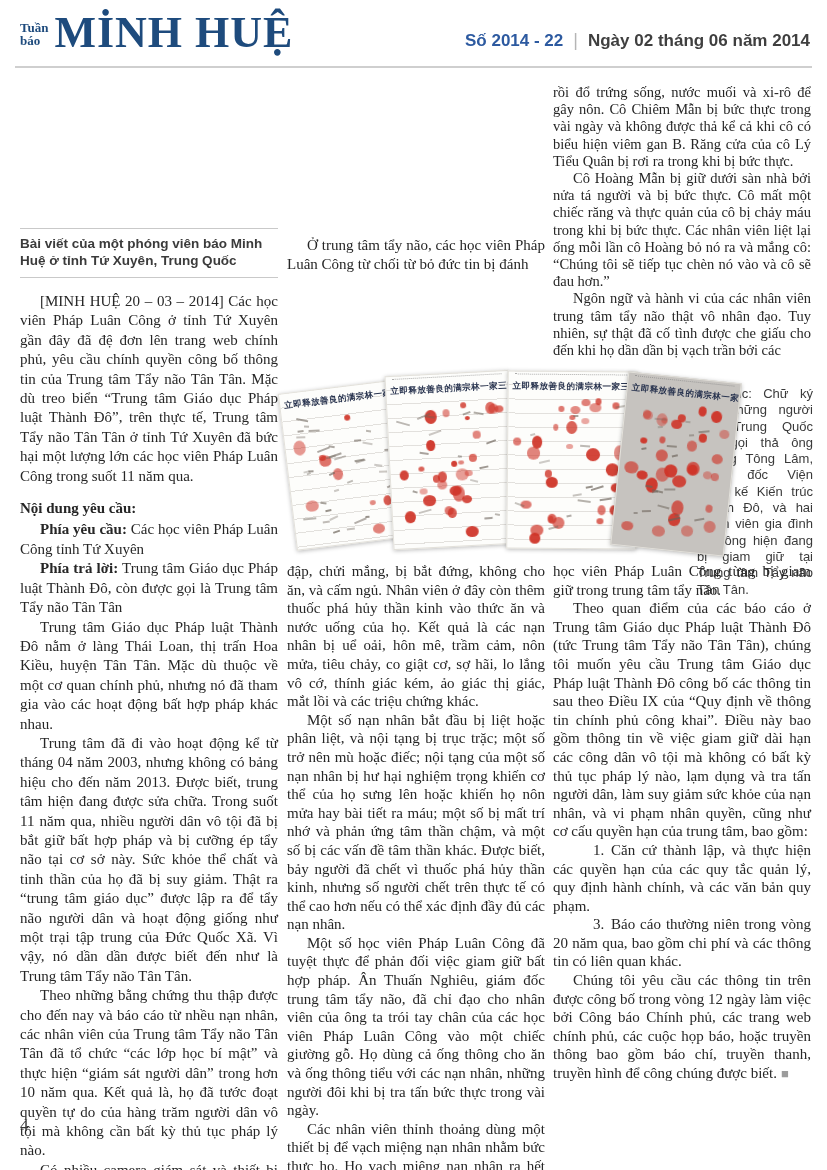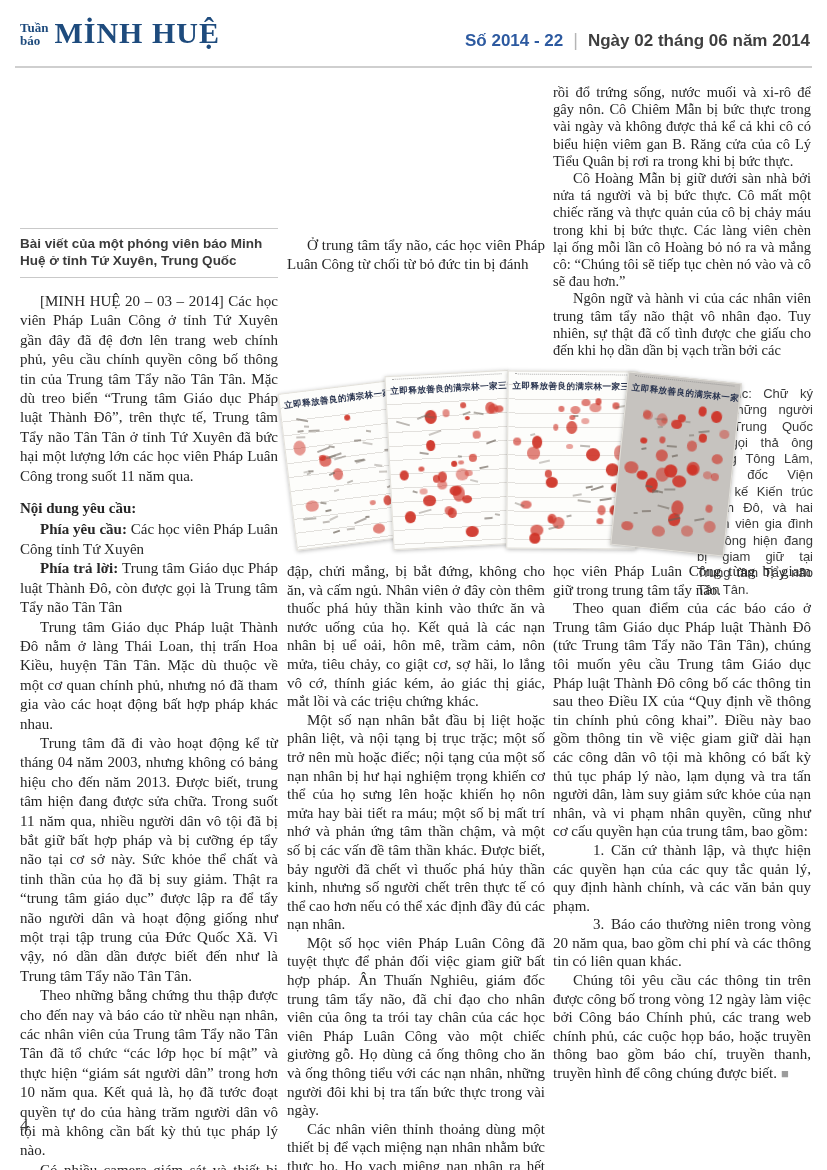--- a/index.html
+++ b/index.html
@@ -6,21 +6,21 @@
   .page{
     position:relative;width:827px;height:1170px;background:#ffffff;
     margin:0 auto;overflow:hidden;
     font-family:"Liberation Serif", serif;color:#262626;
   }
   
   .hdr{position:absolute;left:0;top:0;width:827px;height:68px;}
   .hdr-rule{position:absolute;left:15px;right:15px;top:66px;height:2px;background:#cfcfcf;}
   .logo{position:absolute;left:20px;top:13px;display:flex;align-items:flex-end;gap:6px;color:#1e4b7d;}
   .logo .tb{display:flex;flex-direction:column;font-size:13px;line-height:13px;font-weight:bold;padding-bottom:6px;}
-  .logo .mast{font-size:30px;line-height:40px;font-weight:bold;letter-spacing:1px;}
+  .logo .mast{font-size:44px;line-height:40px;font-weight:bold;letter-spacing:1px;}
   .hdr-right{position:absolute;right:17px;top:30px;display:flex;align-items:baseline;gap:10px;
     font-family:"Liberation Sans", sans-serif;font-weight:bold;font-size:17px;}
   .issue{color:#2d5aa0;}
   .hdr-sep{color:#b5b5b5;font-weight:normal;font-size:18px;}
   .date{color:#3f3f3f;}
   
   .title{position:absolute;left:20px;top:72px;width:540px;
     font-size:33px;line-height:43px;color:#3d3d3d;font-weight:normal;}
   
   .byline{position:absolute;left:20px;top:228px;width:258px;
@@ -312,21 +312,21 @@
 
   <div class="colseg" id="col2b">
     <p class="cont">đập, chửi mắng, bị bắt đứng, không cho ăn, và cấm ngủ. Nhân viên ở đây còn thêm thuốc phá hủy thần kinh vào thức ăn và nước uống của họ. Kết quả là các nạn nhân bị uể oải, hôn mê, trầm cảm, nôn mửa, tiêu chảy, co giật cơ, sợ hãi, lo lắng vô cớ, thính giác kém, ảo giác thị giác, mắt lồi và các triệu chứng khác.</p>
     <p>Một số nạn nhân bắt đầu bị liệt hoặc phân liệt, và nội tạng bị trục trặc; một số trở nên mù hoặc điếc; nội tạng của một số nạn nhân bị hư hại nghiệm trọng khiến cơ thể của họ sưng lên hoặc khiến họ nôn mửa hay bài tiết ra máu; một số bị mất trí nhớ và phản ứng tâm thần chậm, và một số bị các vấn đề tâm thần khác. Được biết, bảy người đã chết vì thuốc phá hủy thần kinh, nhưng số người chết trên thực tế có thể cao hơn nếu có thể xác định đầy đủ các nạn nhân.</p>
     <p>Một số học viên Pháp Luân Công đã tuyệt thực để phản đối việc giam giữ bất hợp pháp. Ân Thuấn Nghiêu, giám đốc trung tâm tẩy não, đã chỉ đạo cho nhân viên của ông ta trói tay chân của các học viên Pháp Luân Công vào một chiếc giường gỗ. Họ dùng cả ống thông cho ăn và ống thông tiểu với các nạn nhân, những người đôi khi bị tra tấn bức thực trong vài ngày.</p>
     <p>Các nhân viên thỉnh thoảng dùng một thiết bị để vạch miệng nạn nhân nhằm bức thực họ. Họ vạch miệng nạn nhân ra hết cỡ</p>
   </div>
 
   <div class="colseg" id="col3a">
     <p class="cont">rồi đổ trứng sống, nước muối và xi-rô để gây nôn. Cô Chiêm Mẫn bị bức thực trong vài ngày và không được thả kể cả khi cô có biểu hiện viêm gan B. Răng cửa của cô Lý Tiểu Quân bị rơi ra trong khi bị bức thực.</p>
-    <p>Cô Hoàng Mẫn bị giữ dưới sàn nhà bởi nửa tá người và bị bức thực. Cô mất một chiếc răng và thực quản của cô bị chảy máu trong khi bị bức thực. Các làng viên chèn lại ống mỗi lần cô Hoàng bỏ nó ra và mắng cô: “Chúng tôi sẽ tiếp tục chèn nó vào và cô sẽ đau hơn.”</p>
+    <p>Cô Hoàng Mẫn bị giữ dưới sàn nhà bởi nửa tá người và bị bức thực. Cô mất một chiếc răng và thực quản của cô bị chảy máu trong khi bị bức thực. Các nhân viên liệt lại ống mỗi lần cô Hoàng bỏ nó ra và mắng cô: “Chúng tôi sẽ tiếp tục chèn nó vào và cô sẽ đau hơn.”</p>
     <p>Ngôn ngữ và hành vi của các nhân viên trung tâm tẩy não thật vô nhân đạo. Tuy nhiên, sự thật đã cố tình được che giấu cho đến khi họ dần dần bị vạch trần bởi các</p>
   </div>
 
   <div class="colseg" id="col3b">
     <p class="cont">học viên Pháp Luân Công từng bị giam giữ trong trung tâm tẩy não.</p>
     <p>Theo quan điểm của các báo cáo ở Trung tâm Giáo dục Pháp luật Thành Đô (tức Trung tâm Tẩy não Tân Tân), chúng tôi muốn yêu cầu Trung tâm Giáo dục Pháp luật Thành Đô công bố các thông tin sau theo Điều IX của “Quy định về thông tin chính phủ công khai”. Điều này bao gồm thông tin về việc giam giữ dài hạn các công dân vô tội mà không có bất kỳ thủ tục pháp lý nào, lạm dụng và tra tấn người dân, làm suy giảm sức khỏe của nạn nhân, và vi phạm nhân quyền, cũng như cơ cấu quyền hạn của trung tâm, bao gồm:</p>
     <p><span class="li-num">1.</span><span>Căn cứ thành lập, và thực hiện các quyền hạn của các quy tắc quản lý, quy định hành chính, và các văn bản quy phạm.</span></p>
     <p><span class="li-num">3.</span><span>Báo cáo thường niên trong vòng 20 năm qua, bao gồm chi phí và các thông tin có liên quan khác.</span></p>
     <p><span>Chúng tôi yêu cầu các thông tin trên được công bố trong vòng 12 ngày làm việc bởi Công báo Chính phủ, các trang web chính phủ, các cuộc họp báo, hoặc truyền thông bao gồm báo chí, truyền thanh, truyền hình để công chúng được biết.</span><span class="end-mark">■</span></p>
   </div>

